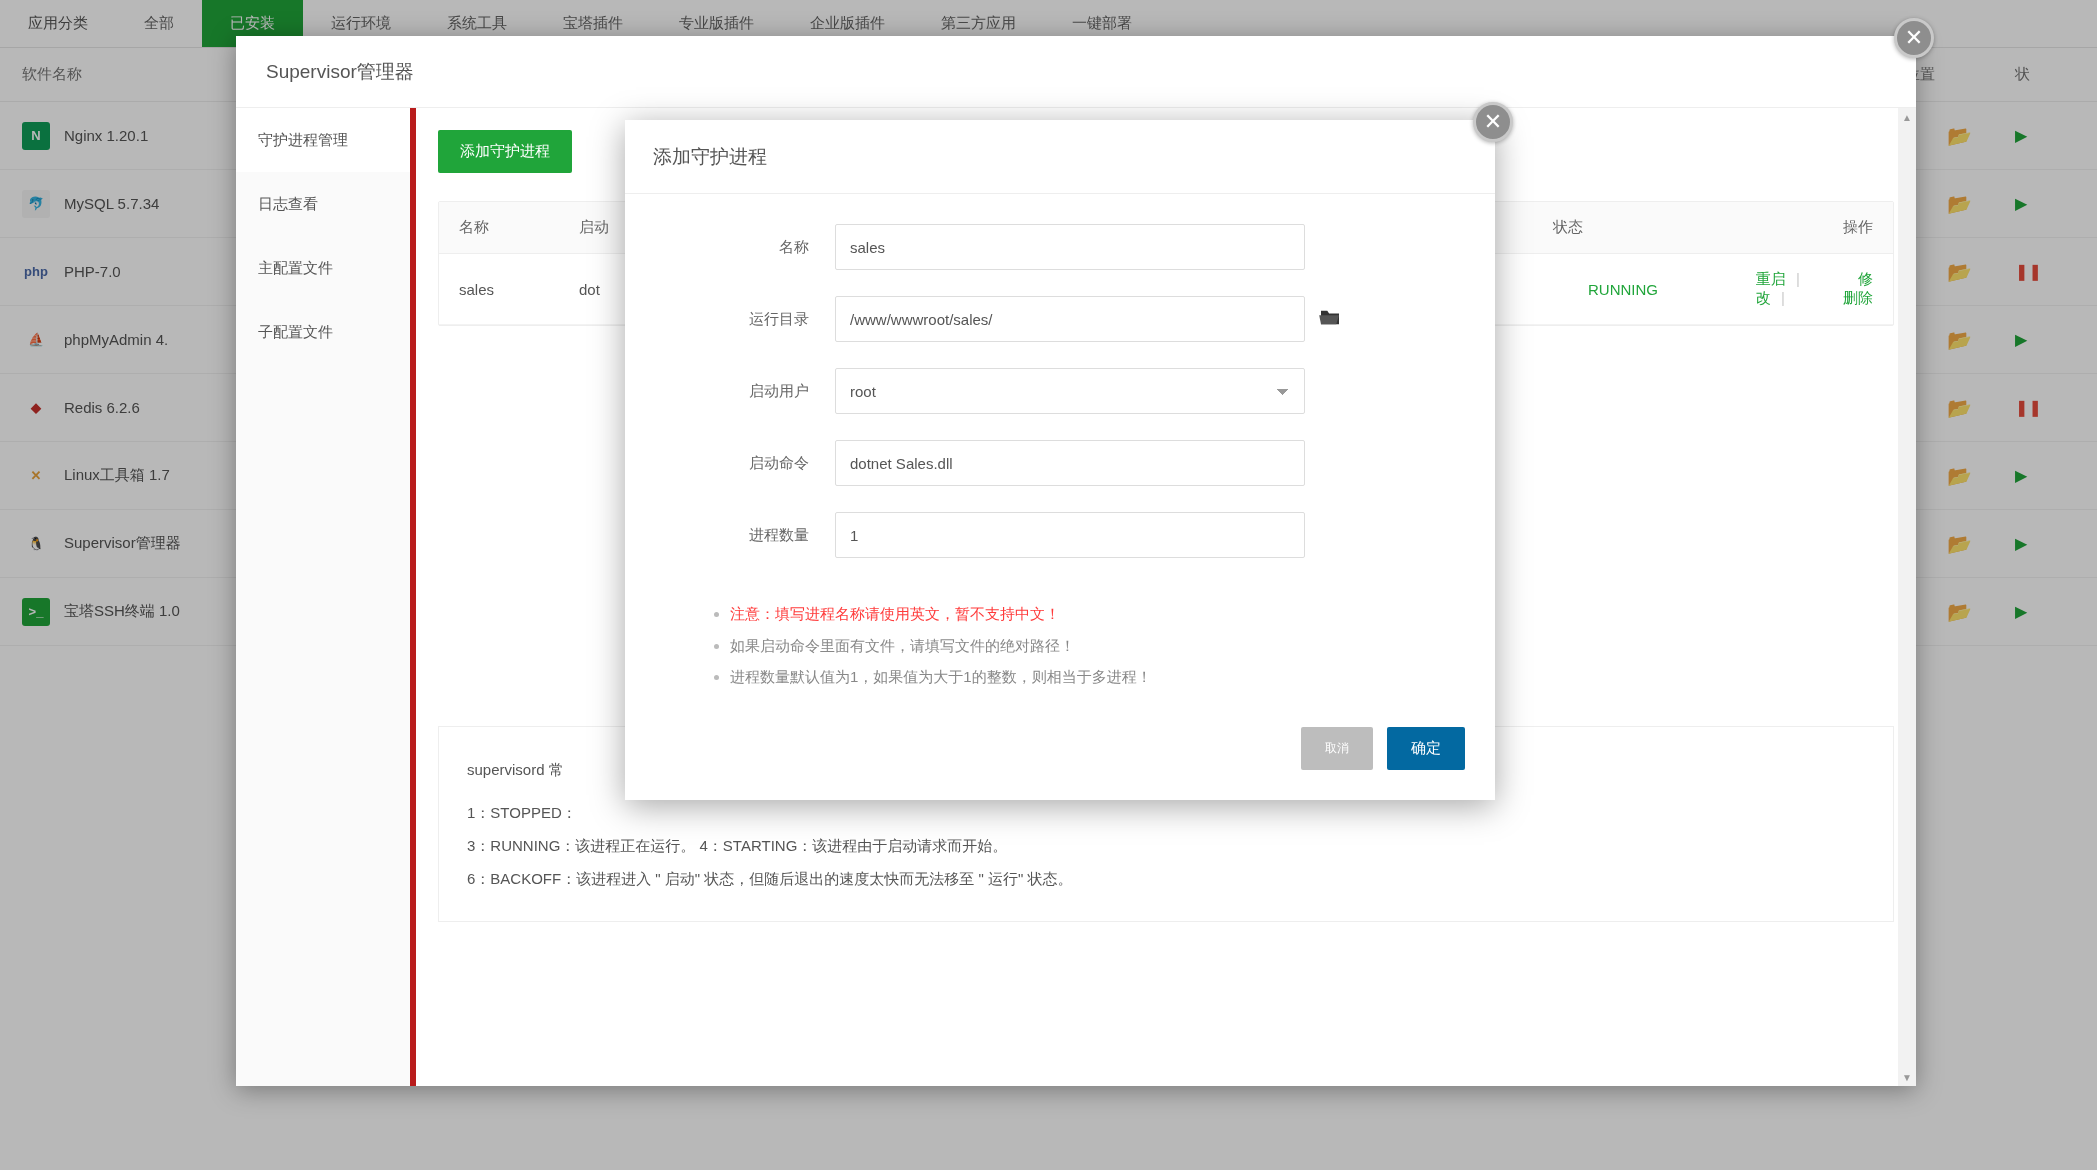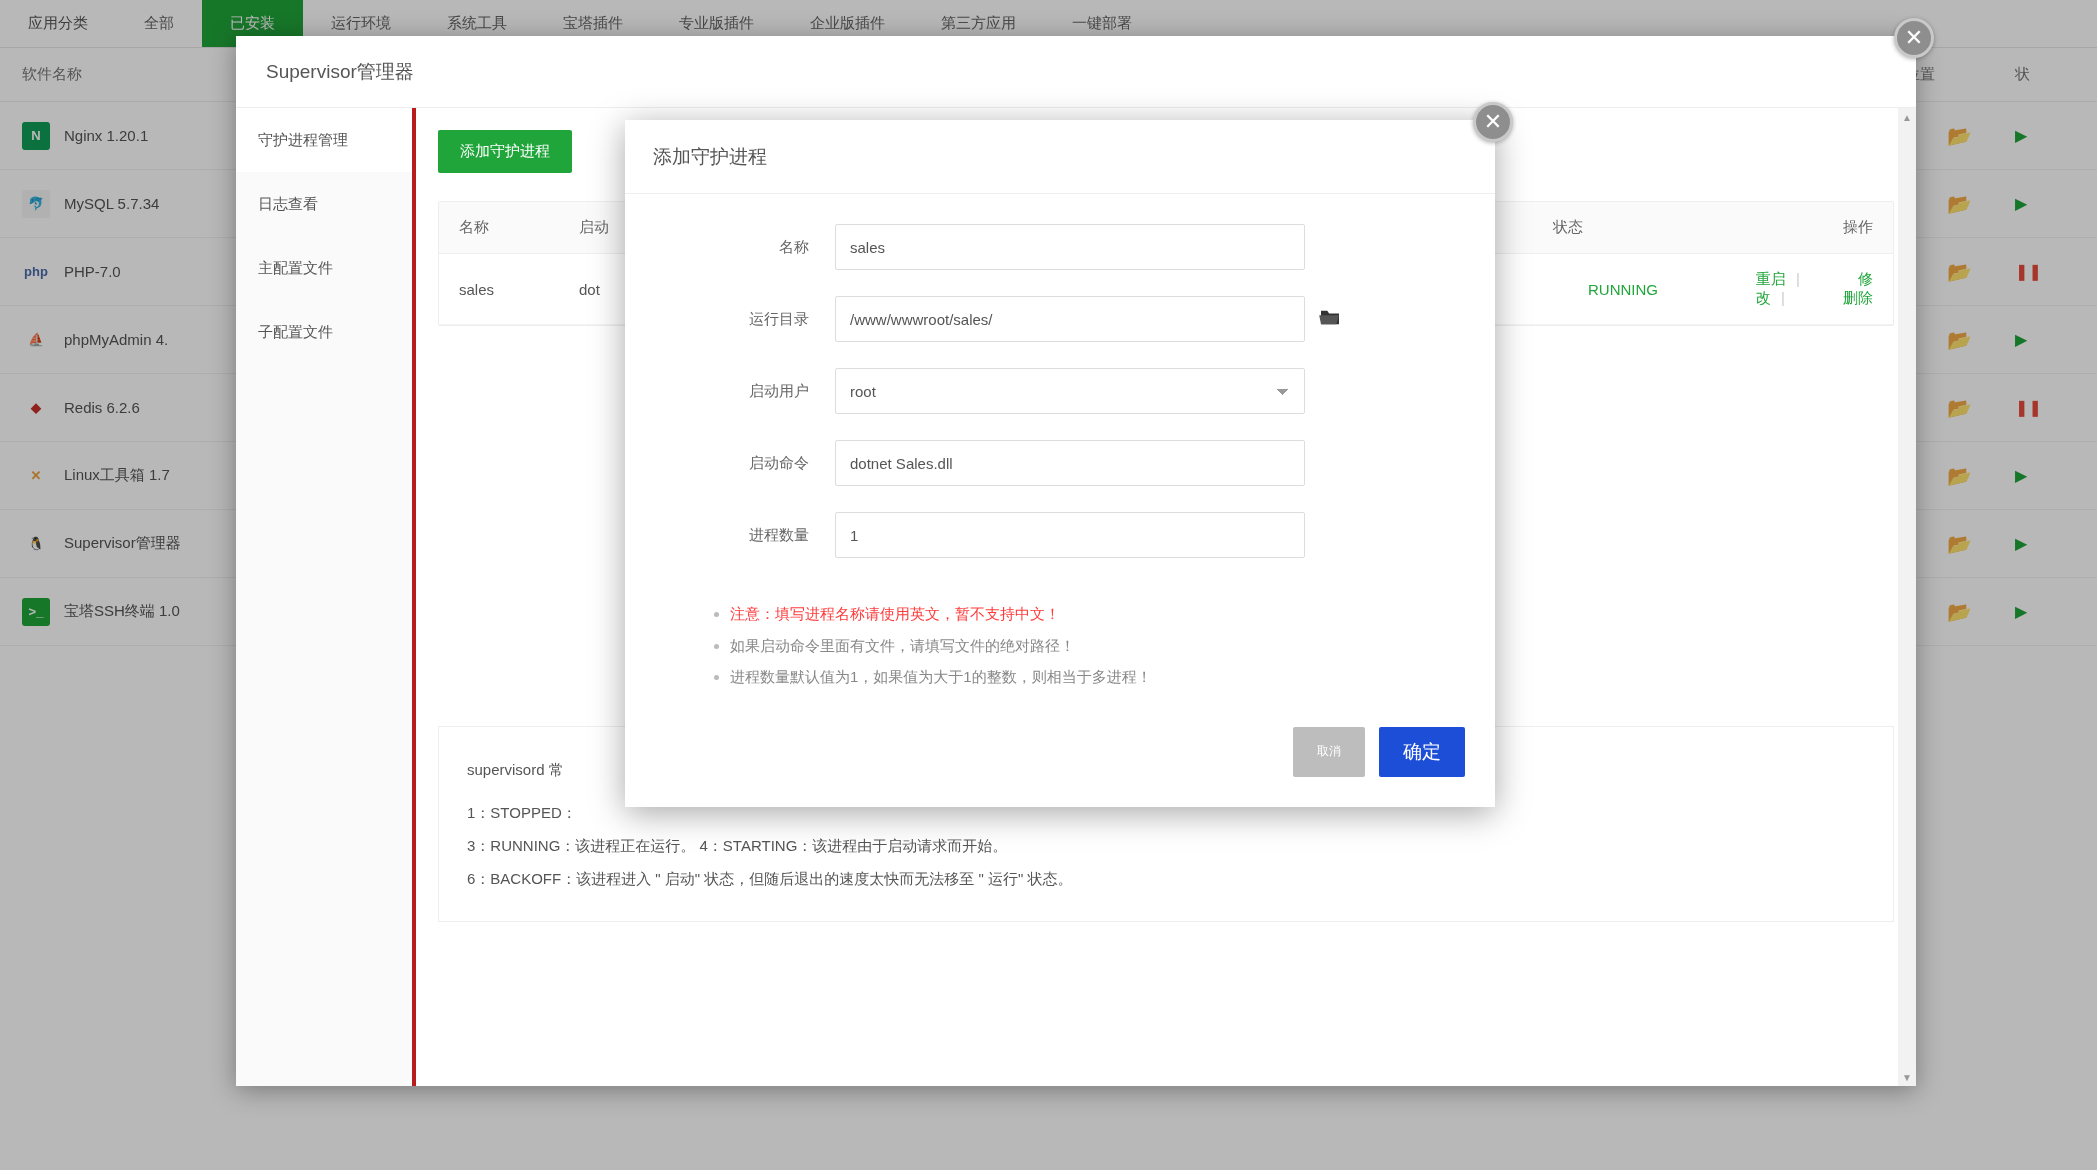--- a/index.html
+++ b/index.html
@@ -113,21 +113,21 @@
   border: 3px solid #c9c9c9;
   box-shadow: 0 1px 4px rgba(0,0,0,0.3);
 }
 .modal-body {
   position: absolute;
   top: 72px; left:0; right:0; bottom:0;
   display: flex;
 }
 .side-nav {
   width: 180px;
-  border-right: 4px solid #b91c1c;
+  border-right: 6px solid #b91c1c;
   background: #fafafa;
 }
 .side-nav .nav-it {
   height: 64px;
   display:flex; align-items:center;
   padding-left: 22px;
   font-size: 15px;
   color:#555;
   cursor:pointer;
 }
@@ -263,23 +263,23 @@
   justify-content:flex-end;
   gap: 14px;
   padding: 18px 30px 30px 30px;
 }
 .btn-cancel {
   background:#bdbdbd; color:#fff;
   border:none; padding: 12px 24px;
   font-size:12px; border-radius:2px; cursor:pointer;
 }
 .btn-ok {
-  background:#1d4ed8; color:#fff;
+  background:#0369a1; color:#fff;
   border:none; padding: 12px 24px;
-  font-size:19px; border-radius:2px; cursor:pointer;
+  font-size:15px; border-radius:2px; cursor:pointer;
 }
 
 
 .svg-folder { width:22px; height:18px; }
 </style>
 </head>
 <body>
 
 <div class="top-tabs">
   <div class="tab cat">应用分类</div>

